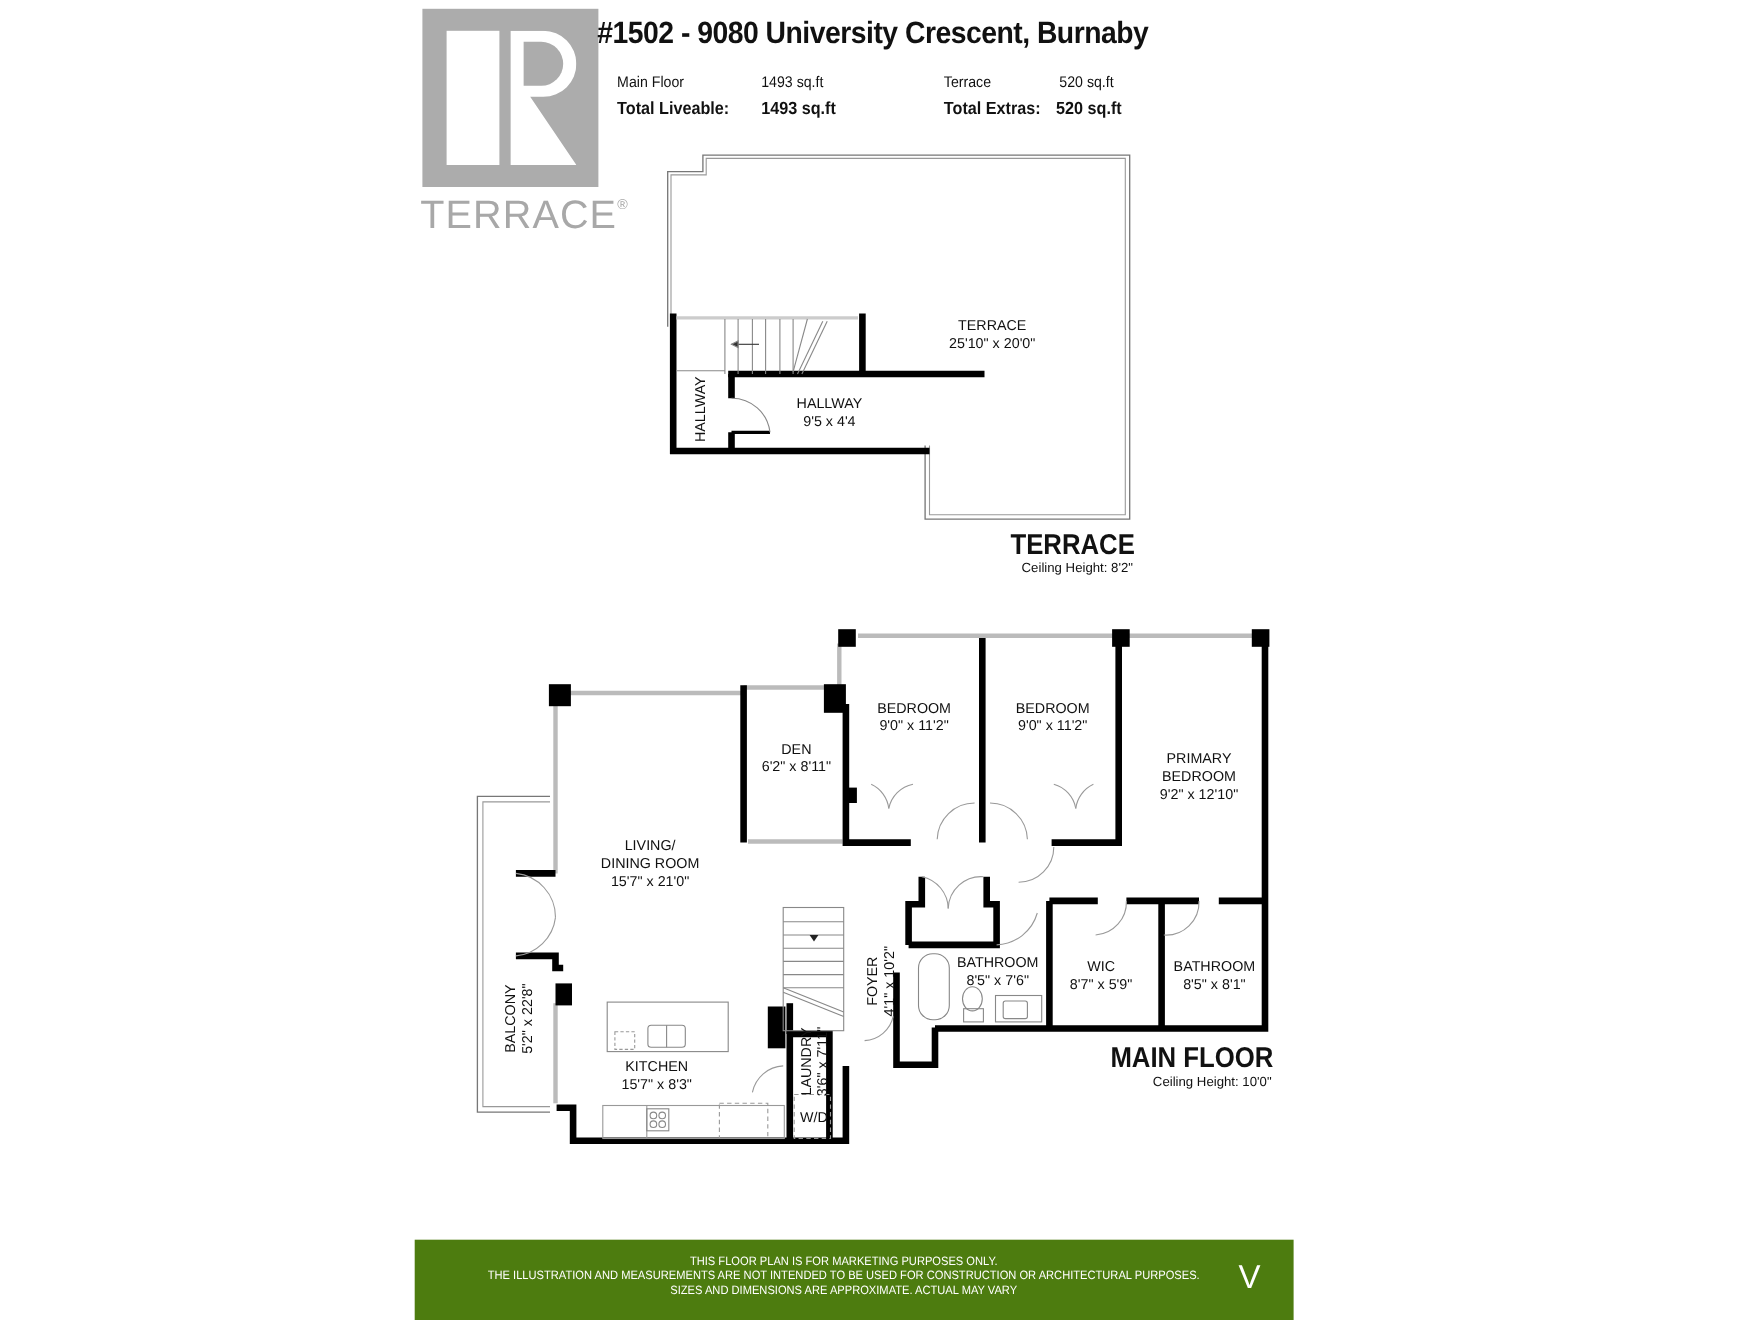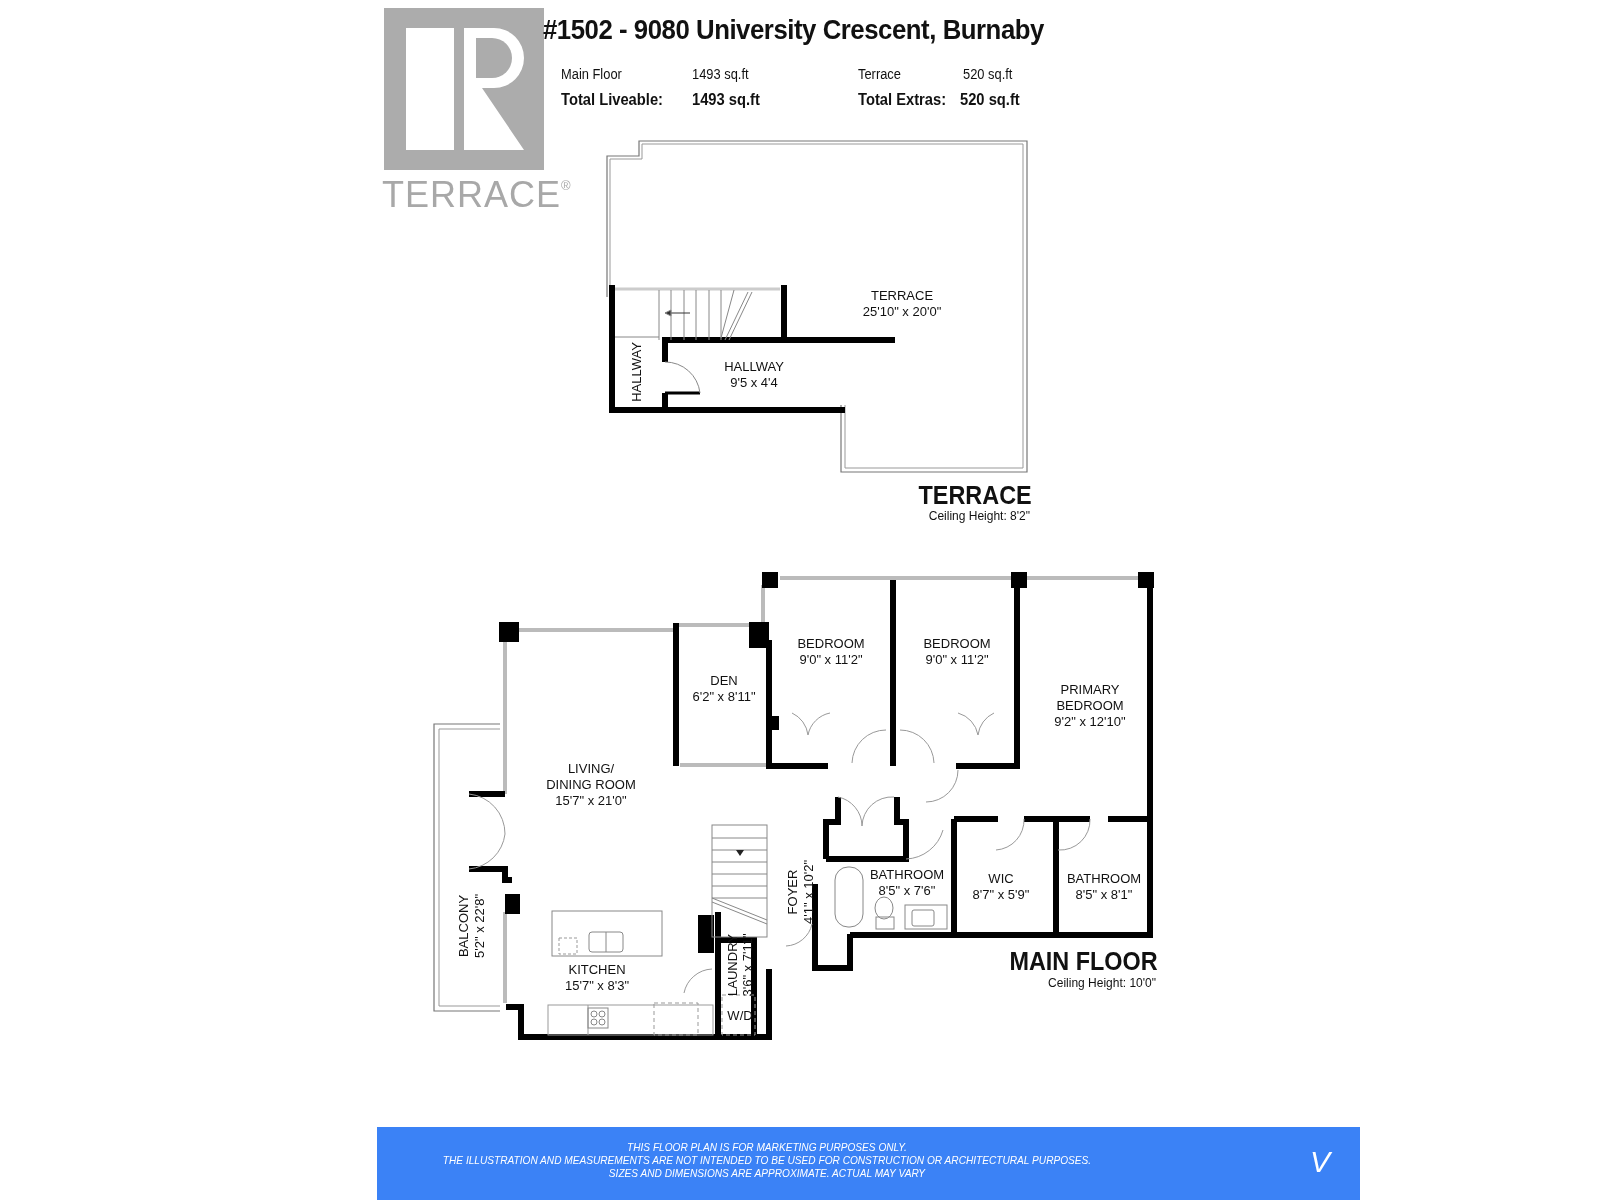--- a/index.html
+++ b/index.html
@@ -10,21 +10,21 @@
   #realtor-logo .r { position:absolute; left:80px; top:20px; width:60px; height:122px; }
   #realtor-word { left:382px; top:174px; font-size:36px; color:#a8a8a8; letter-spacing:1px; font-family:"Liberation Sans", sans-serif; }
   #realtor-word sup { font-size:13px; vertical-align:top; position:relative; top:4px; }
   #title { left:543px; top:14px; font-size:28px; font-weight:bold; letter-spacing:-0.5px; transform:scaleX(0.92); transform-origin:left top; white-space:nowrap; }
   .area-lbl { font-size:14px; transform:scaleX(0.92); transform-origin:left top; white-space:nowrap; }
   .area-bold { font-size:16px; font-weight:bold; transform:scaleX(0.92); transform-origin:left top; white-space:nowrap; }
   svg#plan { position:absolute; left:0; top:0; width:1600px; height:1200px; }
   .room-txt { font-family:"Liberation Sans", sans-serif; font-size:13px; fill:#111; text-anchor:middle; }
   .floor-title { font-size:26px; font-weight:bold; transform:scaleX(0.9); transform-origin:right top; white-space:nowrap; text-align:right; }
   .ceiling { font-size:12px; white-space:nowrap; text-align:right; }
-  #disclaimer { left:377px; top:1127px; width:983px; height:73px; background:#3b82f6; color:#fff;font-style:italic; }
+  #disclaimer { left:377px; top:1127px; width:799px; height:73px; background:#4d7c0f; color:#fff; }
   #disclaimer .lines { position:absolute; left:0; width:780px; top:14px; text-align:center; font-size:11px; line-height:13px; transform:scaleX(0.92); transform-origin:center top; }
   #disclaimer .v { position:absolute; right:30px; top:18px; font-size:30px; color:#fff; font-weight:normal; }
 </style>
 </head>
 <body>
 
 <div id="realtor-logo" class="abs">
   <div class="bar1"></div>
   <svg class="r" viewBox="0 0 60 122">
     <path d="M0 0 H30 A28 28 0 0 1 30 60 H18 L60 122 H0 Z" fill="#fff"></path>

